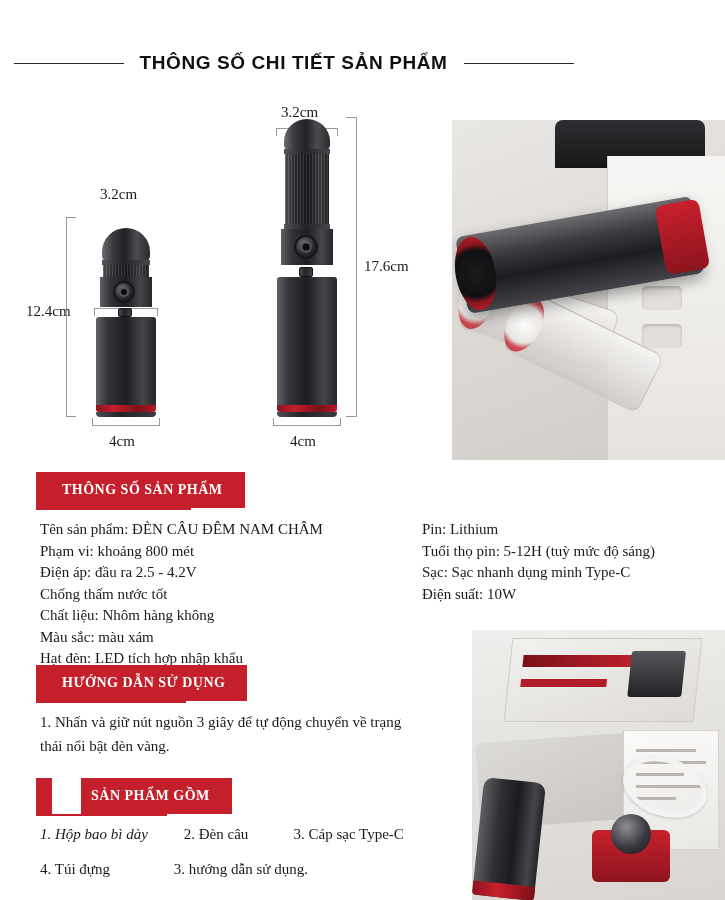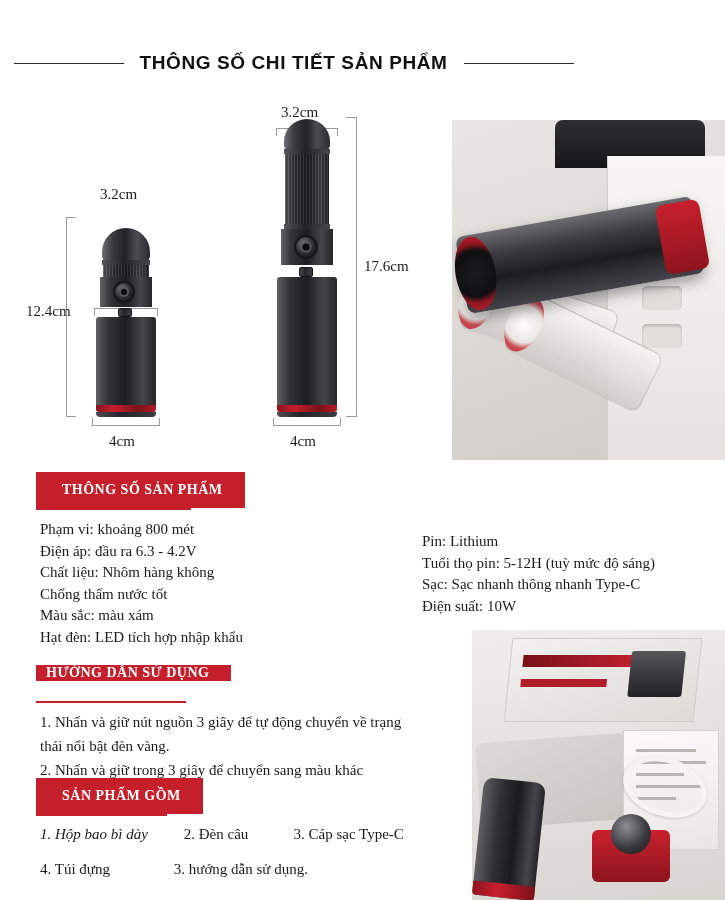--- a/index.html
+++ b/index.html
@@ -421,48 +421,48 @@
     </div>
   </div>
 
   <div class="tagbar" style="top:472px;">
     <div class="accent"></div>
     <div class="tag">THÔNG SỐ SẢN PHẨM</div>
   </div>
   <div class="tag-underline" style="top:508px; width:155px;"></div>
 
   <div class="spec-col" style="left:40px; top:519px;">
+    <div>Tên sản phẩm: ĐÈN CÂU ĐÊM NAM CHÂM</div>
     <div>Phạm vi: khoảng 800 mét</div>
-    <div>Điện áp: đầu ra 6.3 - 4.2V</div>
+    <div>Điện áp: đầu ra 2.5 - 4.2V</div>
+    <div>Chống thấm nước tốt</div>
     <div>Chất liệu: Nhôm hàng không</div>
-    <div>Chống thấm nước tốt</div>
     <div>Màu sắc: màu xám</div>
     <div>Hạt đèn:  LED tích hợp nhập khẩu</div>
   </div>
 
-  <div class="spec-col" style="left:422px; top:519px;margin-top:12px;">
+  <div class="spec-col" style="left:422px; top:519px;">
     <div>Pin: Lithium</div>
     <div>Tuổi thọ pin: 5-12H (tuỳ mức độ sáng)</div>
-    <div>Sạc: Sạc nhanh thông nhanh Type-C</div>
+    <div>Sạc: Sạc nhanh dụng minh Type-C</div>
     <div>Điện suất: 10W</div>
   </div>
 
-  <div class="tagbar" style="top:665px;flex-direction:column;">
+  <div class="tagbar" style="top:665px;">
     <div class="accent"></div>
     <div class="tag">HƯỚNG DẪN SỬ DỤNG</div>
   </div>
   <div class="tag-underline" style="top:701px; width:150px;"></div>
 
   <div class="para" style="left:40px; top:710px; width:420px;">
     <div>1. Nhấn và giữ nút nguồn 3 giây để tự động chuyển về trạng</div>
     <div>thái nổi bật đèn vàng.</div>
-    <div>2. Nhấn và giữ trong 3 giây để chuyển sang màu khác</div>
-  </div>
-
-  <div class="tagbar" style="top:778px;">
+  </div>
+
+  <div class="tagbar" style="top:778px;gap:29px;">
     <div class="accent"></div>
     <div class="tag">SẢN PHẨM GỒM</div>
   </div>
   <div class="tag-underline" style="top:814px; width:131px;"></div>
 
   <div class="incl-row" style="left:40px; top:826px;">
     <span style="width:140px;font-style:italic;">1. Hộp bao bì dày</span>
     <span style="width:106px;">2. Đèn câu</span>
     <span>3. Cáp sạc Type-C</span>
   </div>

